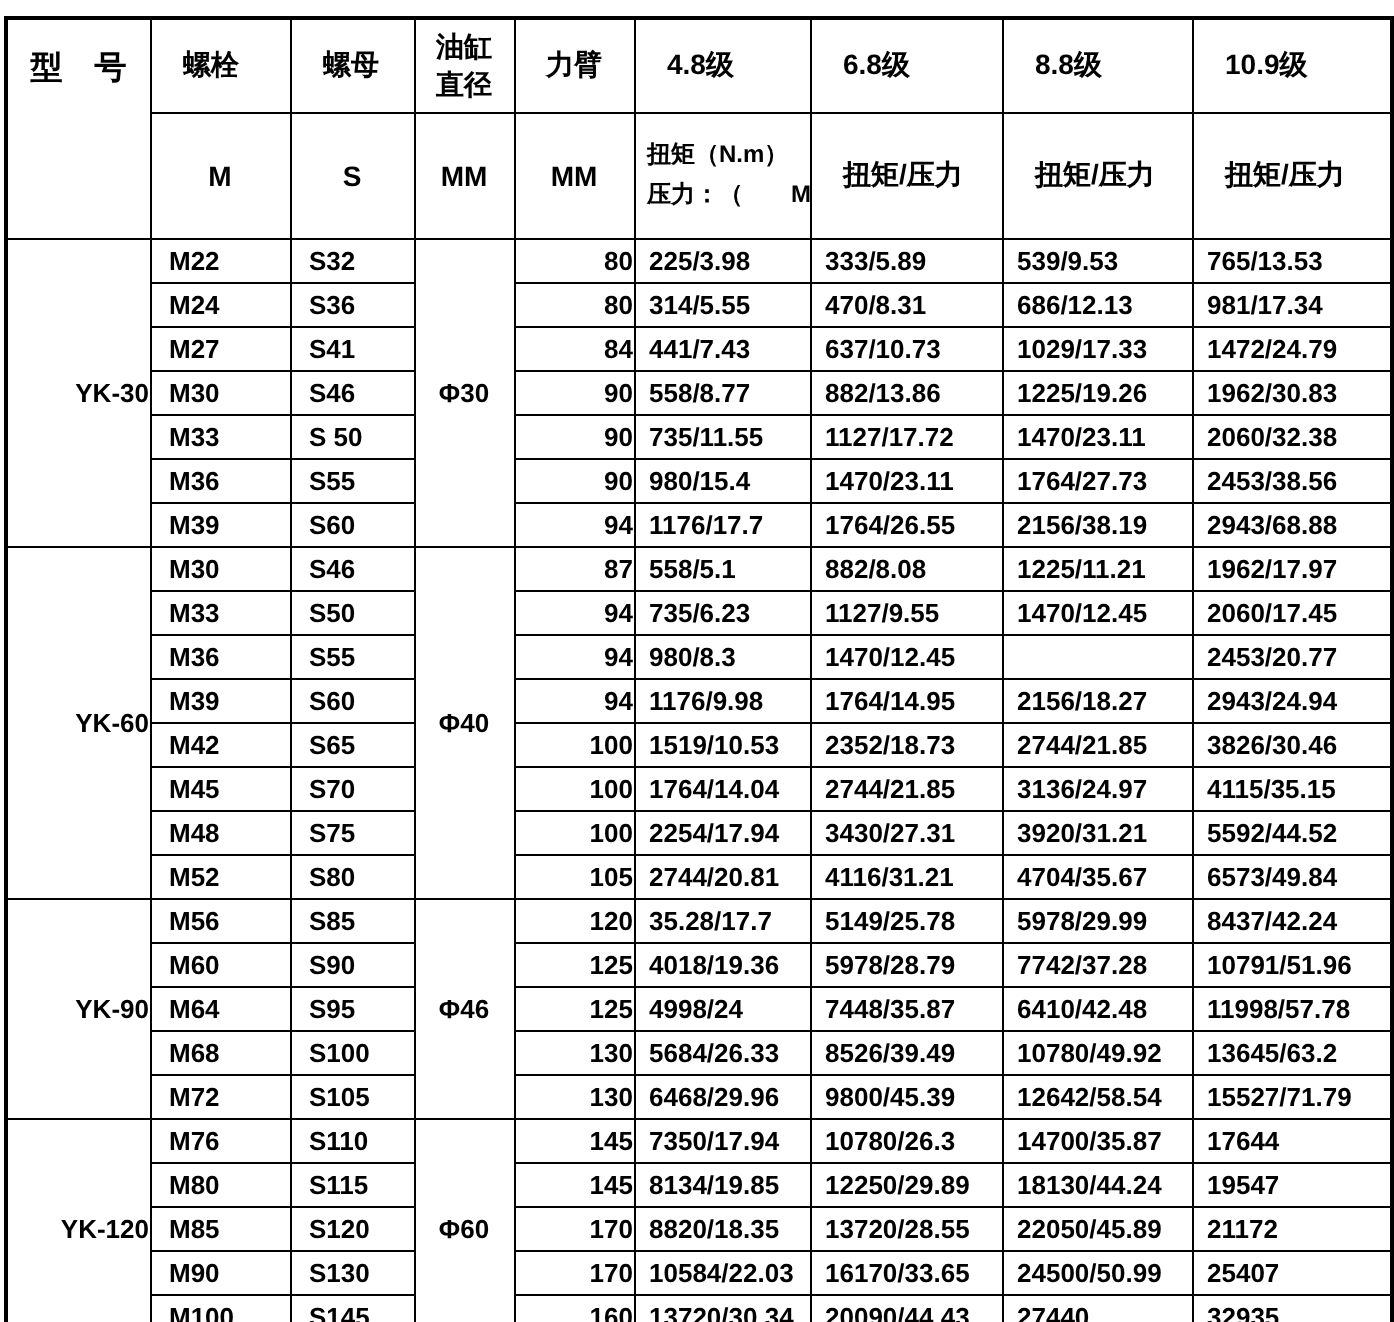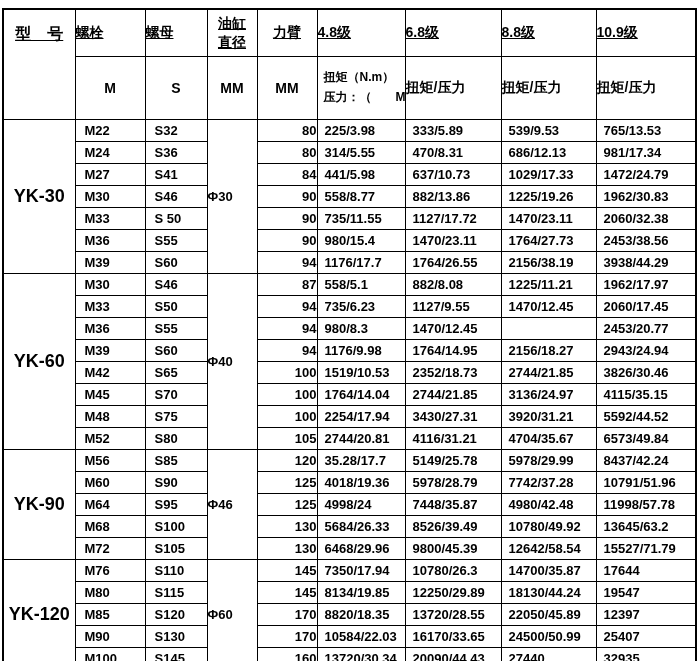--- a/index.html
+++ b/index.html
@@ -1,33 +1,33 @@
 <!DOCTYPE html>
 <html><head>
 <meta charset="utf-8">
 <style>
   html,body{margin:0;padding:0;background:#fff;width:697px;height:661px;overflow:hidden;}
   body{box-sizing:border-box;padding:8px 2px 4px 2px;font-family:"Liberation Sans","DejaVu Sans",sans-serif;}
   table{border-collapse:collapse;table-layout:fixed;width:693px;height:649px;border:2px solid #000;color:#000;font-weight:bold;}
   th,td{border:1px solid #000;padding:0;overflow:hidden;white-space:nowrap;vertical-align:middle;}
-  thead tr.r1{height:47px;text-decoration:underline;}
+  thead tr.r1{height:47px;}
   thead tr.r2{height:63px;}
   thead th{font-size:14px;font-weight:bold;}
   tbody td{height:21px;font-size:13px;}
   
   .th-model{font-size:16px;vertical-align:top;padding-top:14px;text-align:center;}
-  .th-left{text-align:left;padding-left:0;}
+  .th-left{text-align:left;padding-left:16px;}
   .th-center{}
   .th-cyl{text-align:center;line-height:1.35;font-size:14px;}
   .th-unit48{font-size:12px;text-align:left;padding-left:6px;line-height:1.6;}
   .sq{text-decoration-style:wavy;text-decoration-color:#c40000;text-decoration-thickness:1px;text-underline-offset:3px;margin-left:24px;}
   
-  .cm{text-align:center;font-size:18px;}
+  .cm{text-align:right;font-size:13px;}
   .cb,.cn{text-align:left;padding-left:9px;}
-  .cc{text-align:left;}
+  .cc{text-align:center;}
   .ca{text-align:right;}
   .cg{text-align:left;padding-left:7px;}
 </style>
 </head>
 <body>
 
 <table>
   <colgroup>
     <col style="width:72px">
       <col style="width:70px">
@@ -84,21 +84,21 @@
         <td class="ca">80</td>
         <td class="cg">314/5.55</td>
         <td class="cg">470/8.31</td>
         <td class="cg">686/12.13</td>
         <td class="cg">981/17.34</td>
       </tr>
     <tr>
         <td class="cb">M27</td>
         <td class="cn">S41</td>
         <td class="ca">84</td>
-        <td class="cg">441/5.98</td>
+        <td class="cg">441/7.43</td>
         <td class="cg">637/10.73</td>
         <td class="cg">1029/17.33</td>
         <td class="cg">1472/24.79</td>
       </tr>
     <tr>
         <td class="cb">M30</td>
         <td class="cn">S46</td>
         <td class="ca">90</td>
         <td class="cg">558/8.77</td>
         <td class="cg">882/13.86</td>
@@ -123,21 +123,21 @@
         <td class="cg">1764/27.73</td>
         <td class="cg">2453/38.56</td>
       </tr>
     <tr>
         <td class="cb">M39</td>
         <td class="cn">S60</td>
         <td class="ca">94</td>
         <td class="cg">1176/17.7</td>
         <td class="cg">1764/26.55</td>
         <td class="cg">2156/38.19</td>
-        <td class="cg">3938/44.29</td>
+        <td class="cg">2943/68.88</td>
       </tr>
 
     <tr>
         <td class="cm" rowspan="8">YK-60</td>
         <td class="cb">M30</td>
         <td class="cn">S46</td>
         <td class="cc" rowspan="8">Φ40</td>
         <td class="ca">87</td>
         <td class="cg">558/5.1</td>
         <td class="cg">882/8.08</td>
@@ -227,21 +227,21 @@
         <td class="cg">5978/28.79</td>
         <td class="cg">7742/37.28</td>
         <td class="cg">10791/51.96</td>
       </tr>
     <tr>
         <td class="cb">M64</td>
         <td class="cn">S95</td>
         <td class="ca">125</td>
         <td class="cg">4998/24</td>
         <td class="cg">7448/35.87</td>
-        <td class="cg">4980/42.48</td>
+        <td class="cg">6410/42.48</td>
         <td class="cg">11998/57.78</td>
       </tr>
     <tr>
         <td class="cb">M68</td>
         <td class="cn">S100</td>
         <td class="ca">130</td>
         <td class="cg">5684/26.33</td>
         <td class="cg">8526/39.49</td>
         <td class="cg">10780/49.92</td>
         <td class="cg">13645/63.2</td>
@@ -276,21 +276,21 @@
         <td class="cg">18130/44.24</td>
         <td class="cg">19547</td>
       </tr>
     <tr>
         <td class="cb">M85</td>
         <td class="cn">S120</td>
         <td class="ca">170</td>
         <td class="cg">8820/18.35</td>
         <td class="cg">13720/28.55</td>
         <td class="cg">22050/45.89</td>
-        <td class="cg">12397</td>
+        <td class="cg">21172</td>
       </tr>
     <tr>
         <td class="cb">M90</td>
         <td class="cn">S130</td>
         <td class="ca">170</td>
         <td class="cg">10584/22.03</td>
         <td class="cg">16170/33.65</td>
         <td class="cg">24500/50.99</td>
         <td class="cg">25407</td>
       </tr>

